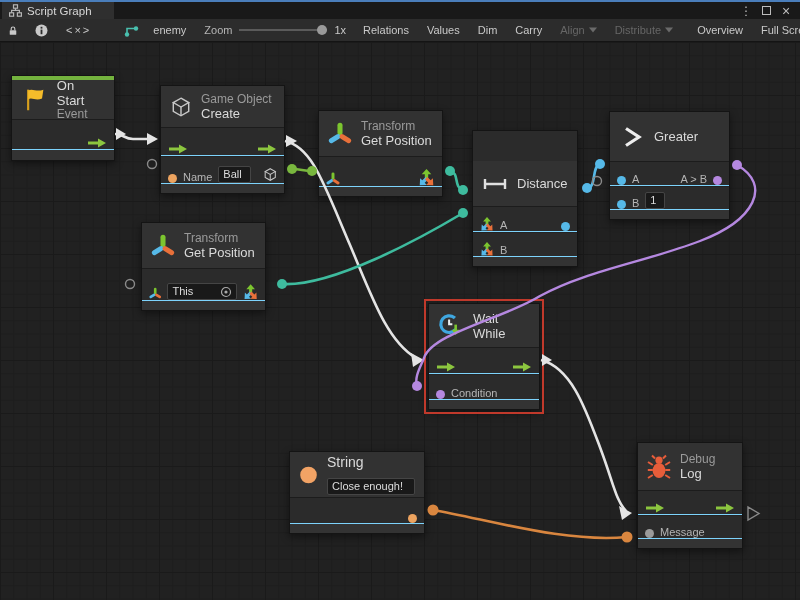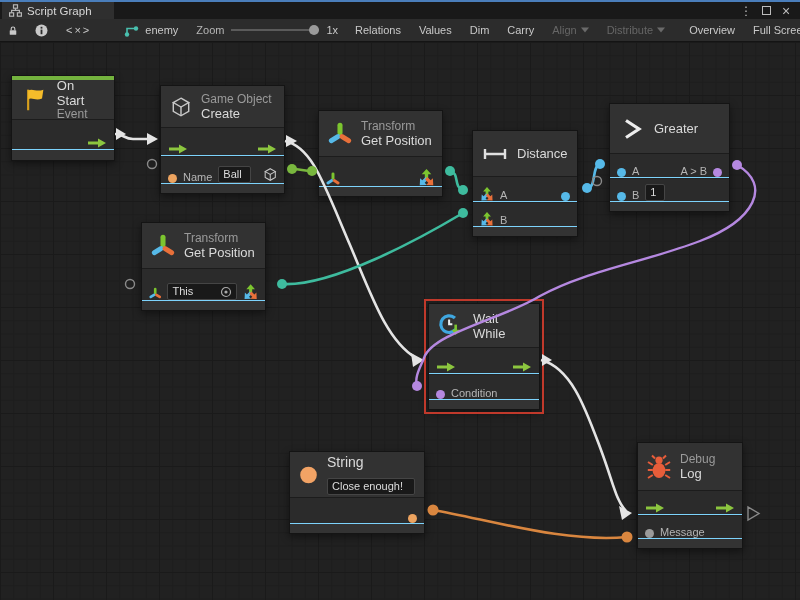--- a/index.html
+++ b/index.html
@@ -12,21 +12,21 @@
   .tab { margin-left:2px; width:112px; background:#2f2f2f; display:flex; align-items:center; gap:5px; padding:0 7px; color:#d8d8d8; font-size:11.5px;}
   .win-controls { margin-left:auto; display:flex; align-items:center; gap:4px; padding-right:6px; color:#bdbdbd;}
   .win-btn { width:16px; height:15px; display:flex; align-items:center; justify-content:center; font-size:12px; }
   .maxi { width:9px; height:9px; border:1.4px solid #bdbdbd; }
 
   .toolbar { position:absolute; left:0; top:19px; width:800px; height:23px; background:#2c2c2c;
     border-bottom:1px solid #141414; display:flex; align-items:stretch; z-index:5; color:#c9c9c9; font-size:11px;}
   .tbtn { display:flex; align-items:center; justify-content:center; padding:0 9px; white-space:nowrap;}
   .tsep { width:1px; background:#1c1c1c; }
   .tbtn.disabled { color:#666; }
-  .crumb { display:flex; align-items:center; gap:6px; padding:0 10px; margin-left:14px;}
+  .crumb { display:flex; align-items:center; gap:14px; padding:0 10px; margin-left:14px;}
   .zoomwrap { display:flex; align-items:center; gap:7px; padding:0 8px;}
   .slider { position:relative; width:88px; height:10px; }
   .slider .track { position:absolute; left:0; right:0; top:4px; height:2px; background:#5b5b5b;}
   .slider .handle { position:absolute; top:0; left:78px; width:10px; height:10px; border-radius:50%; background:#9a9a9a;}
   .spacer { flex:1; }
 
   
   .canvas { position:absolute; left:0; top:42px; width:800px; height:558px;
     background-color:#212121;
     background-image:
@@ -224,21 +224,21 @@
     <svg width="17" height="17" viewBox="0 0 16 16">
       <polygon points="8,0 12.5,5 9.6,5 9.6,9.5 6.4,9.5 6.4,5 3.5,5" fill="#7cc52f"></polygon>
       <polygon points="8,0 12.5,5 9.6,5 9.6,9.5 6.4,9.5 6.4,5 3.5,5" fill="#56b9e8" transform="rotate(-135 8 9)"></polygon>
       <polygon points="8,0 12.5,5 9.6,5 9.6,9.5 6.4,9.5 6.4,5 3.5,5" fill="#e8703a" transform="rotate(135 8 9)"></polygon>
     </svg>
   </div>
   <div class="nfoot" style="height:9px;"></div>
 </div>
 
 <div class="node" style="left:472px; top:130px; width:106px;">
-  <div class="nhead" style="height:46px;">
+  <div class="nhead" style="height:46px;margin-top:30px;">
     <svg width="26" height="14" viewBox="0 0 26 14">
       <path d="M3,7 H23 M3,2 V12 M23,2 V12" stroke="#e0e0e0" stroke-width="2.4" fill="none"></path>
     </svg>
     <div class="ntitles">
       <div class="main">Distance</div>
     </div>
   </div>
   <div class="nrow" style="height:25px;">
     <svg width="14" height="14" viewBox="0 0 16 16">
       <polygon points="8,0 12.5,5 9.6,5 9.6,9.5 6.4,9.5 6.4,5 3.5,5" fill="#7cc52f"></polygon>
@@ -253,21 +253,21 @@
     <svg width="14" height="14" viewBox="0 0 16 16">
       <polygon points="8,0 12.5,5 9.6,5 9.6,9.5 6.4,9.5 6.4,5 3.5,5" fill="#7cc52f"></polygon>
       <polygon points="8,0 12.5,5 9.6,5 9.6,9.5 6.4,9.5 6.4,5 3.5,5" fill="#56b9e8" transform="rotate(-135 8 9)"></polygon>
       <polygon points="8,0 12.5,5 9.6,5 9.6,9.5 6.4,9.5 6.4,5 3.5,5" fill="#e8703a" transform="rotate(135 8 9)"></polygon>
     </svg>
     <span class="lbl">B</span>
   </div>
   <div class="nfoot" style="height:9px;"></div>
 </div>
 
-<div class="node" style="left:609px; top:103px; width:121px;">
+<div class="node" style="left:609px; top:111px; width:121px;">
   <div class="nhead" style="height:50px;">
     <svg width="26" height="26" viewBox="0 0 26 26">
       <polyline points="7,4.5 20,13 7,21.5" fill="none" stroke="#ededed" stroke-width="3.2"></polyline>
     </svg>
     <div class="ntitles">
       <div class="main">Greater</div>
     </div>
   </div>
   <div class="nrow" style="height:24px;">
     <span class="dot" style="background: rgb(86, 185, 232);"></span>

